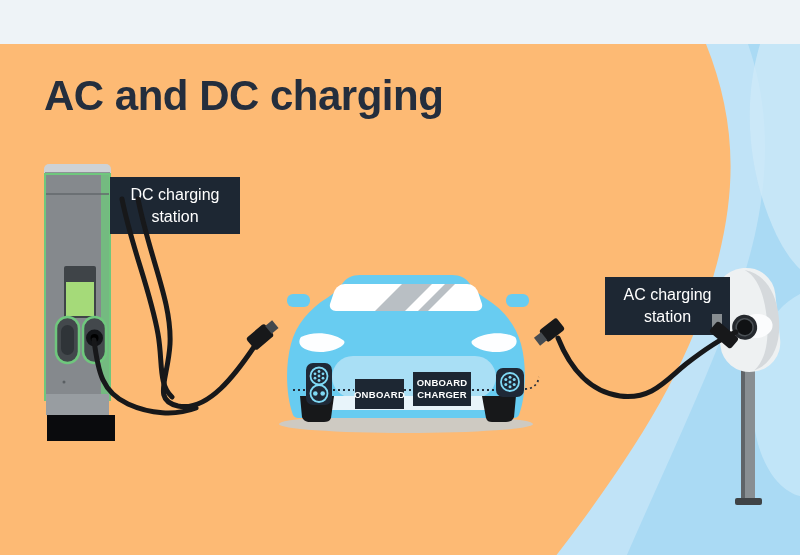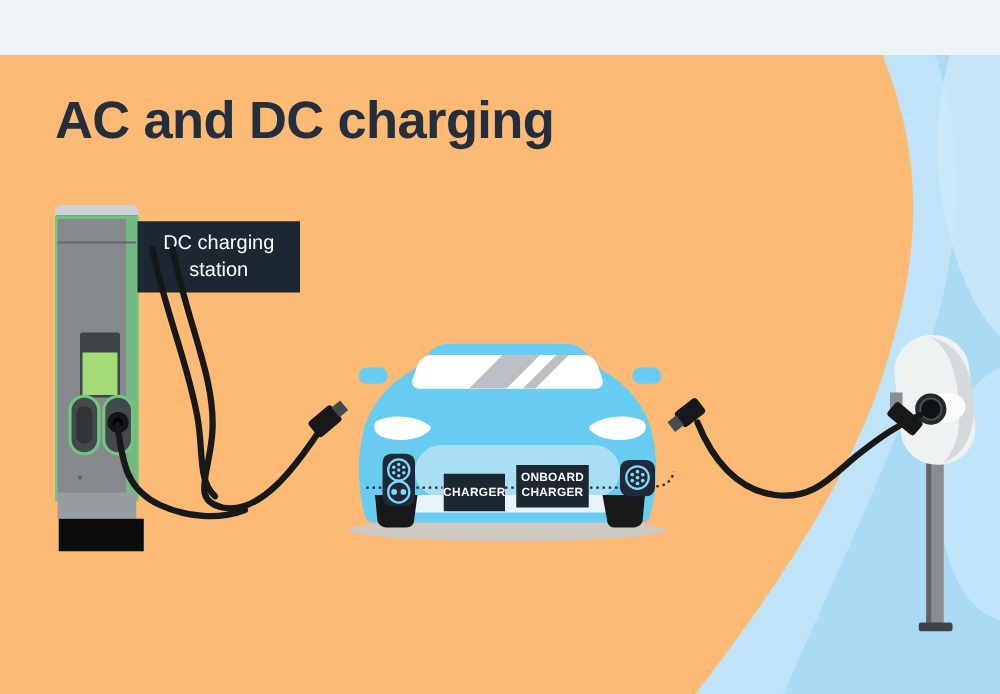--- a/index.html
+++ b/index.html
@@ -143,23 +143,26 @@
       </g>
     </g>
   </svg>
 
   <div class="page-title">AC and DC charging</div>
 
   <div class="label-box dc-label">
     <span>DC charging station</span>
   </div>
 
+  <div class="label-box ac-label">
+    <span>AC charging station</span>
+  </div>
 
   <div class="label-box battery-label">
-    <span>CHARGER</span>
+    <span>ONBOARD</span>
   </div>
 
   <div class="label-box onboard-label">
     <span>ONBOARD CHARGER</span>
   </div>
 
   <svg class="overlay" width="800" height="555" viewBox="0 0 800 555">
 
     <g stroke="#17181a" stroke-width="5" fill="none" stroke-linecap="round">
       <path d="M122,155 C132,205 150,245 158,290 C163,318 158,340 172,353"></path>

